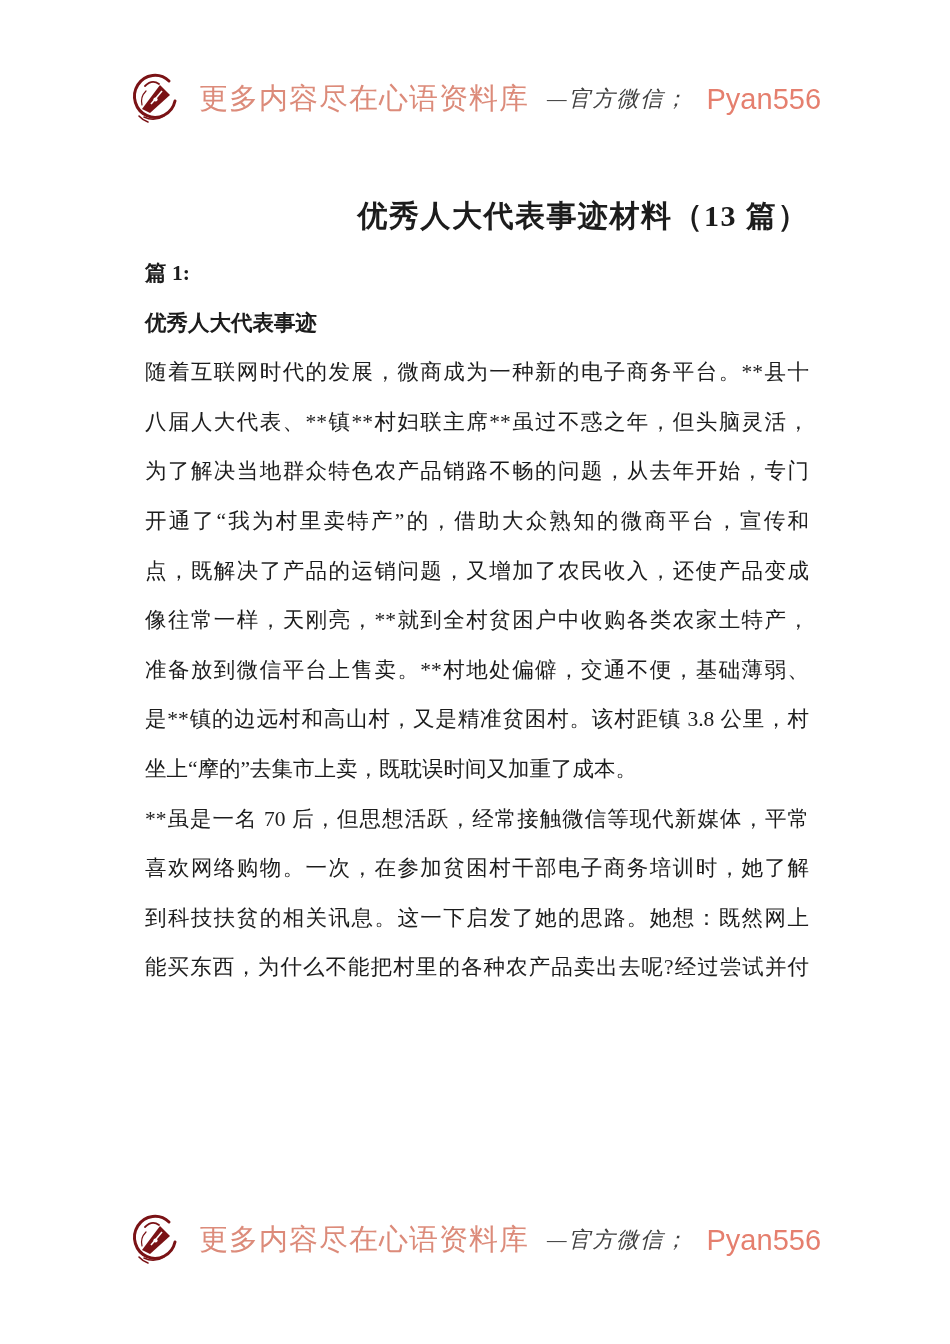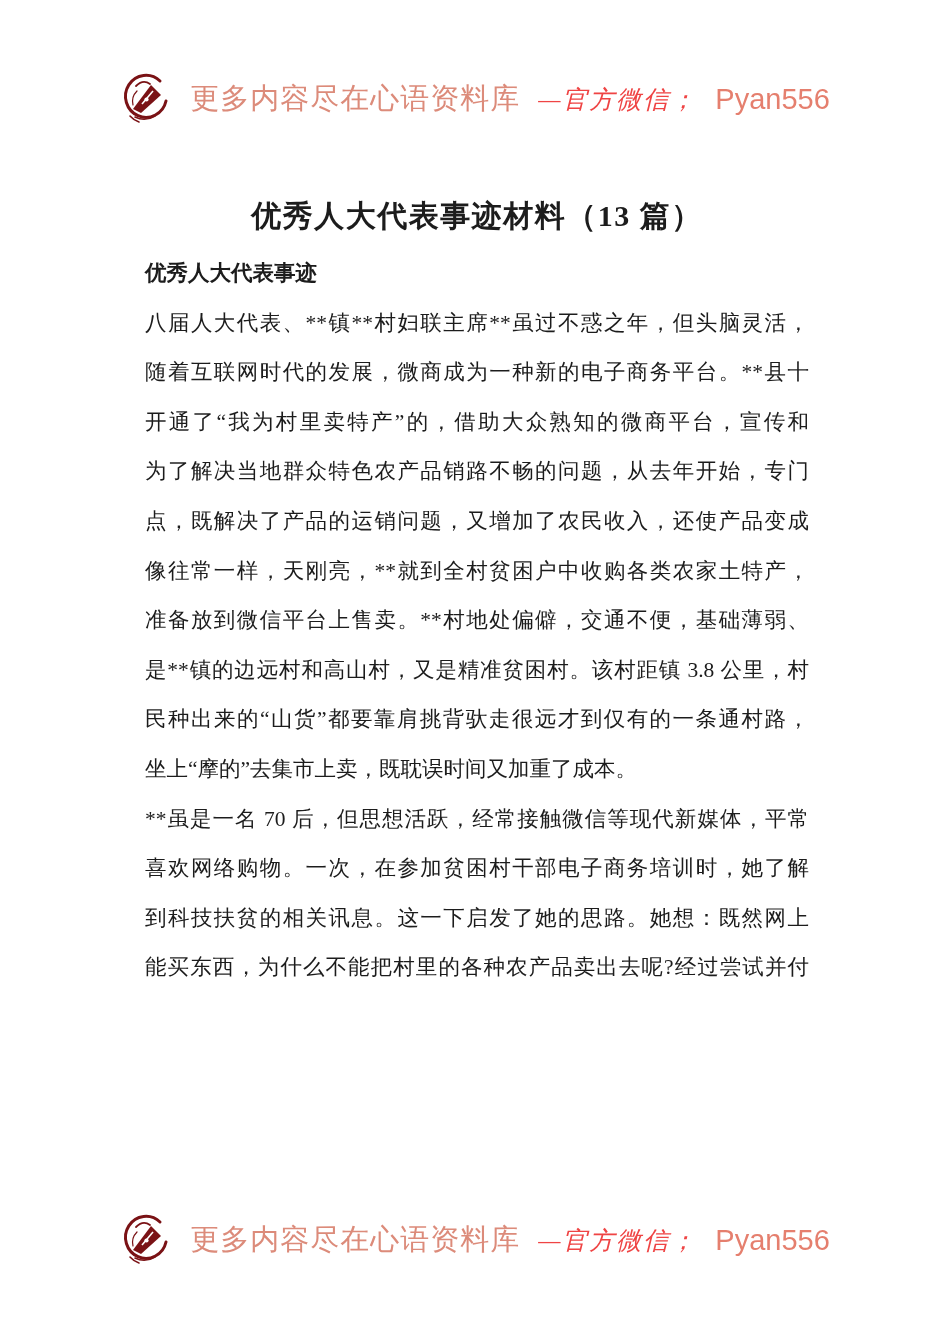--- a/index.html
+++ b/index.html
@@ -36,40 +36,40 @@
     flex: 0 0 auto;
     margin-right: 2px;
   }
   .wm-brand {
     font-size: 29px;
     letter-spacing: 1px;
     color: #dc8b7a;
     font-family: "Liberation Serif", "DejaVu Serif", serif;
   }
   .wm-sep {
-    font-size: 25px;
-    color: #ef4444;
+    font-size: 22px;
+    color: #404040;
     font-style: italic;
     letter-spacing: 2px;
     font-family: "Liberation Serif", "DejaVu Serif", serif;
   }
   .wm-id {
     font-size: 29px;
     color: #e57f6e;
     font-style: normal;
     font-family: "Liberation Sans", "DejaVu Sans", sans-serif;
   }
 
   
   .doc-title {
     position: absolute;
     top: 193px;
     left: 145px;
     width: 664px;
-    text-align: center;
+    text-align: right;
     font-size: 30px;
     font-weight: bold;
     letter-spacing: 1.5px;
     line-height: 46px;
     margin: 0;
   }
   .content {
     position: absolute;
     top: 249px;
     left: 145px;
@@ -121,31 +121,31 @@
       <path d="M15 45 q 10 5 20 -1" fill="none" stroke="#7a1215" stroke-width="1.6" stroke-linecap="round"></path>
     </svg>
     <span class="wm-brand">更多内容尽在心语资料库</span>
     <span class="wm-sep">—官方微信；</span>
     <span class="wm-id">Pyan556</span>
   </div>
 
   <h1 class="doc-title">优秀人大代表事迹材料（13 篇）</h1>
 
   <div class="content">
+    <div class="section-label">篇 1:</div>
     <div class="section-subtitle">优秀人大代表事迹</div>
     <div>
+        <div class="doc-line fill">随着互联网时代的发展，微商成为一种新的电子商务平台。**县十</div>
         <div class="doc-line fill">八届人大代表、**镇**村妇联主席**虽过不惑之年，但头脑灵活，</div>
-        <div class="doc-line fill">随着互联网时代的发展，微商成为一种新的电子商务平台。**县十</div>
+        <div class="doc-line fill">为了解决当地群众特色农产品销路不畅的问题，从去年开始，专门</div>
         <div class="doc-line fill">开通了“我为村里卖特产”的，借助大众熟知的微商平台，宣传和</div>
-        <div class="doc-line fill">为了解决当地群众特色农产品销路不畅的问题，从去年开始，专门</div>
         <div class="doc-line fill">点，既解决了产品的运销问题，又增加了农民收入，还使产品变成</div>
         <div class="doc-line fill">像往常一样，天刚亮，**就到全村贫困户中收购各类农家土特产，</div>
         <div class="doc-line fill">准备放到微信平台上售卖。**村地处偏僻，交通不便，基础薄弱、</div>
         <div class="doc-line fill">是**镇的边远村和高山村，又是精准贫困村。该村距镇 3.8 公里，村</div>
-        <div class="doc-line fill">民种出来的“山货”都要靠肩挑背驮走很远才到仅有的一条通村路，</div>
         <div class="doc-line">坐上“摩的”去集市上卖，既耽误时间又加重了成本。</div>
         <div class="doc-line fill">**虽是一名 70 后，但思想活跃，经常接触微信等现代新媒体，平常</div>
         <div class="doc-line fill">喜欢网络购物。一次，在参加贫困村干部电子商务培训时，她了解</div>
         <div class="doc-line fill">到科技扶贫的相关讯息。这一下启发了她的思路。她想：既然网上</div>
         <div class="doc-line fill">能买东西，为什么不能把村里的各种农产品卖出去呢?经过尝试并付</div>
       </div>
   </div>
 
   <div class="watermark footer">
     <svg class="wm-logo" viewBox="0 0 50 54" aria-hidden="true">

